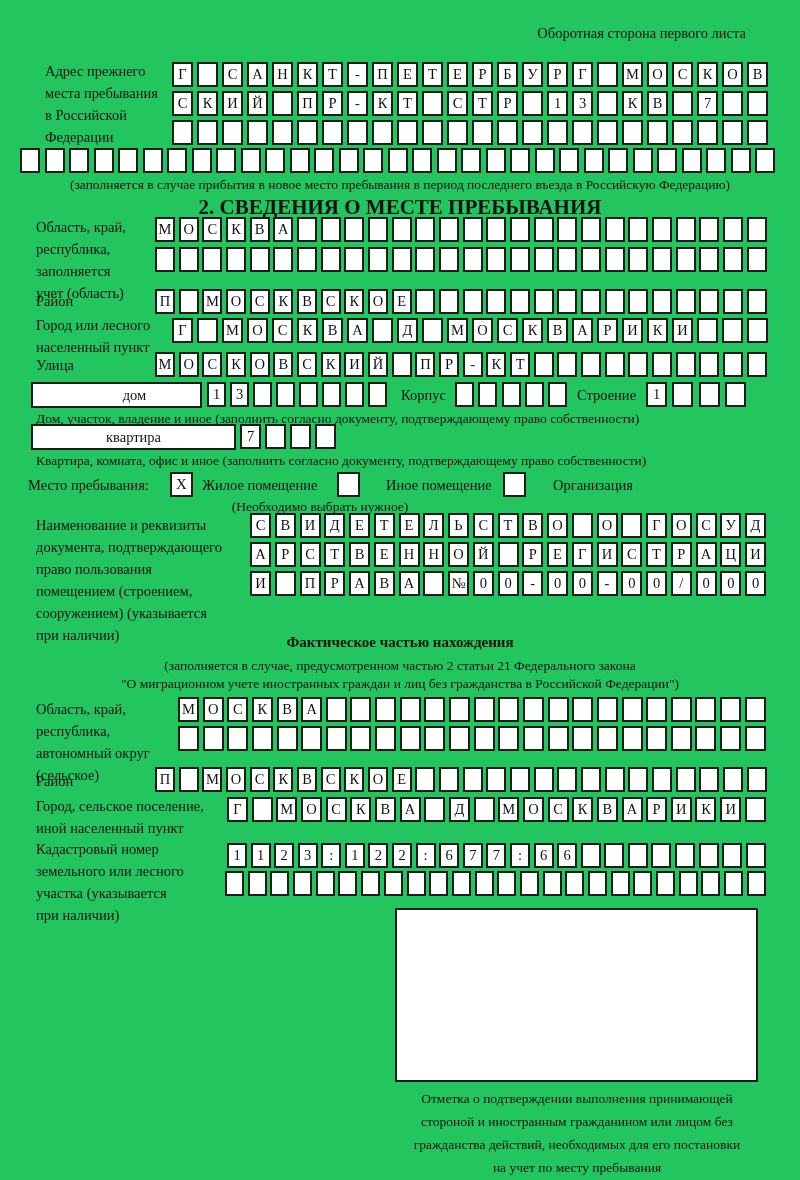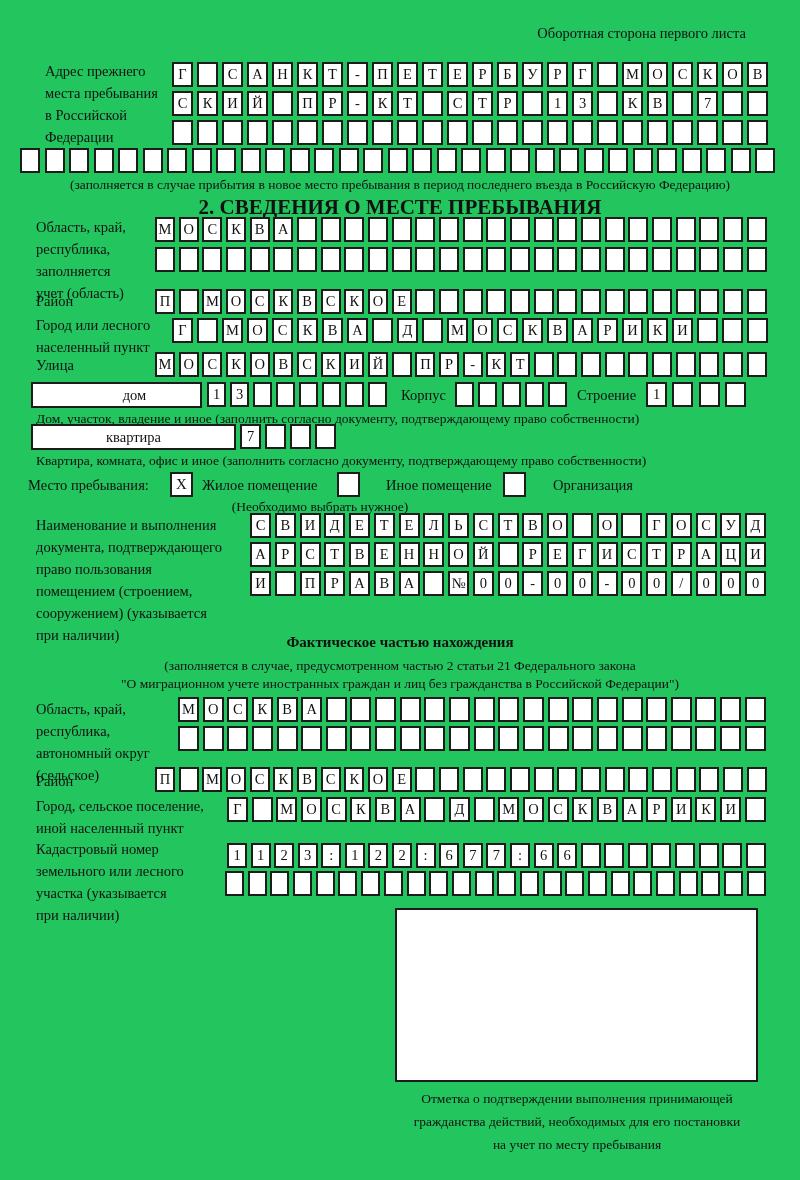--- a/index.html
+++ b/index.html
@@ -363,21 +363,21 @@
   <div class="abs lbl" style="left:28px;top:474px;">Место пребывания:</div>
   <div class="checkbox" style="left:170px;top:472px;">X</div>
   <div class="abs lbl" style="left:202px;top:474px;">Жилое помещение</div>
   <div class="checkbox" style="left:337px;top:472px;"></div>
   <div class="abs lbl" style="left:366px;top:474px;margin-left:20px;">Иное помещение</div>
   <div class="checkbox" style="left:503px;top:472px;"></div>
   <div class="abs lbl" style="left:553px;top:474px;">Организация</div>
   <div class="abs note center" style="left:150px;top:499px;width:340px;">(Необходимо выбрать нужное)</div>
 
   <div class="abs lbl" style="left:36px;top:514px;width:215px;">
-    <div>Наименование и выполнения</div>
+    <div>Наименование и реквизиты</div>
     <div>документа, подтверждающего</div>
     <div>право пользования</div>
     <div>помещением (строением,</div>
     <div>сооружением) (указывается</div>
     <div>при наличии)</div>
   </div>
   <div class="cellrow cw21" style="left:250px;top:513px;width:516px;">
       <span class="cell">С</span>
       <span class="cell">В</span>
       <span class="cell">И</span>
@@ -623,17 +623,18 @@
       <span class="cell"></span>
       <span class="cell"></span>
       <span class="cell"></span>
       <span class="cell"></span>
       <span class="cell"></span>
     </div>
 
   <div class="stampbox" style="left:395px;top:908px;width:363px;height:174px;"></div>
   <div class="abs note center" style="left:378px;top:1087px;width:398px;line-height:23px;">
     <div>Отметка о подтверждении выполнения принимающей</div>
+    <div>стороной и иностранным гражданином или лицом без</div>
     <div>гражданства действий, необходимых для его постановки</div>
     <div>на учет по месту пребывания</div>
   </div>
 
 </div>
 
 </body></html>

